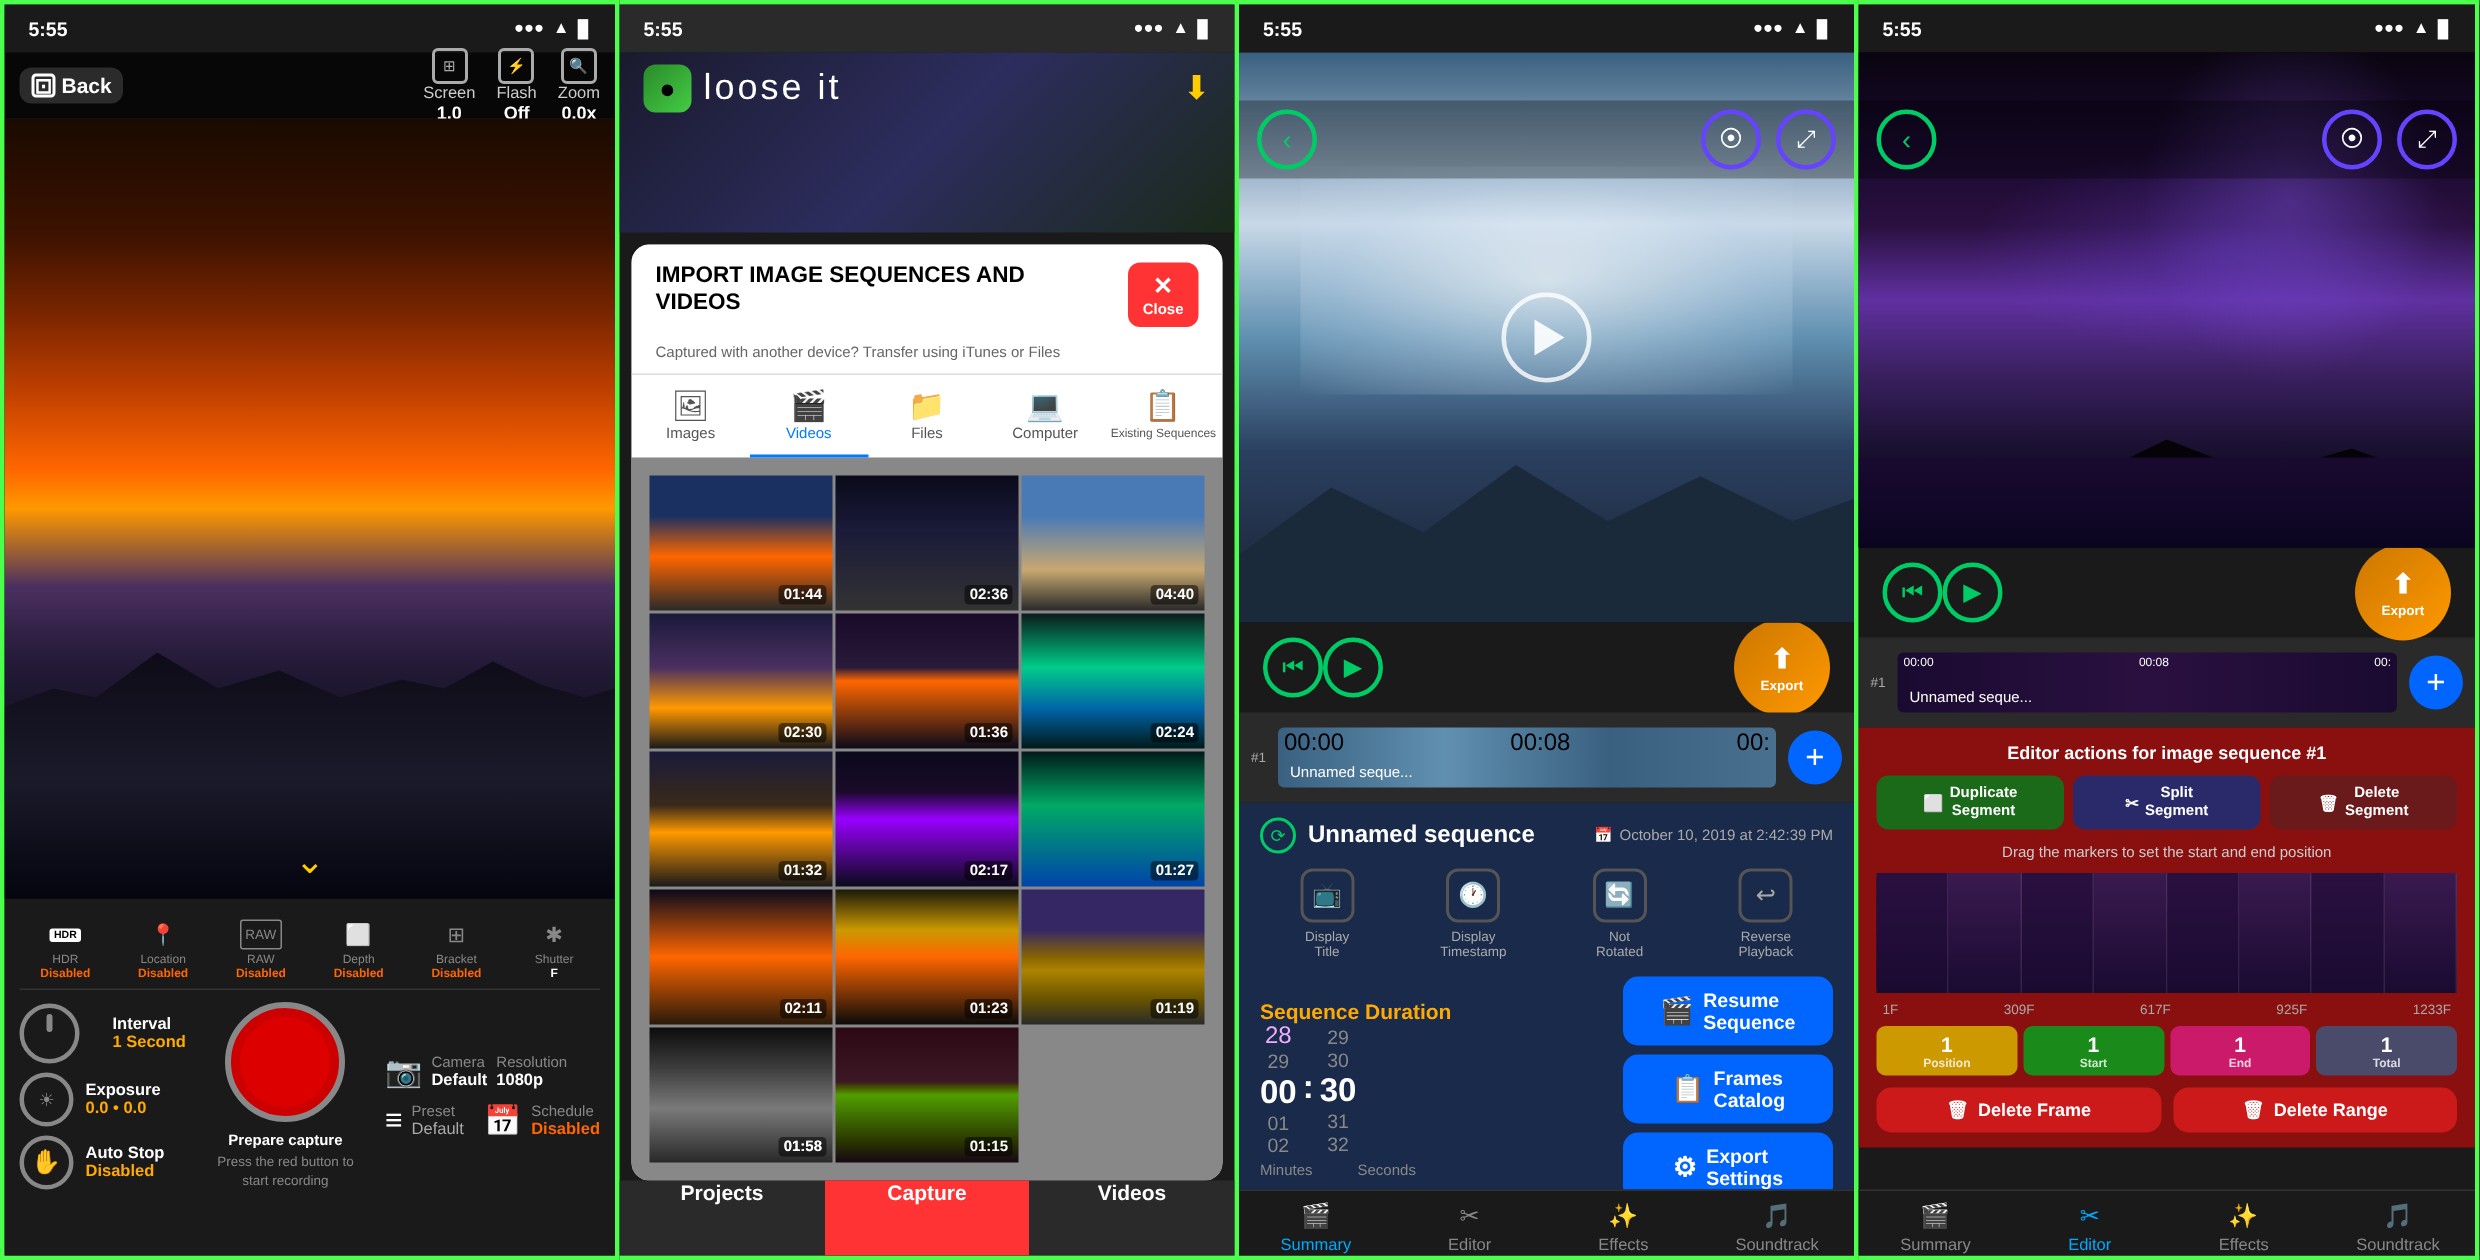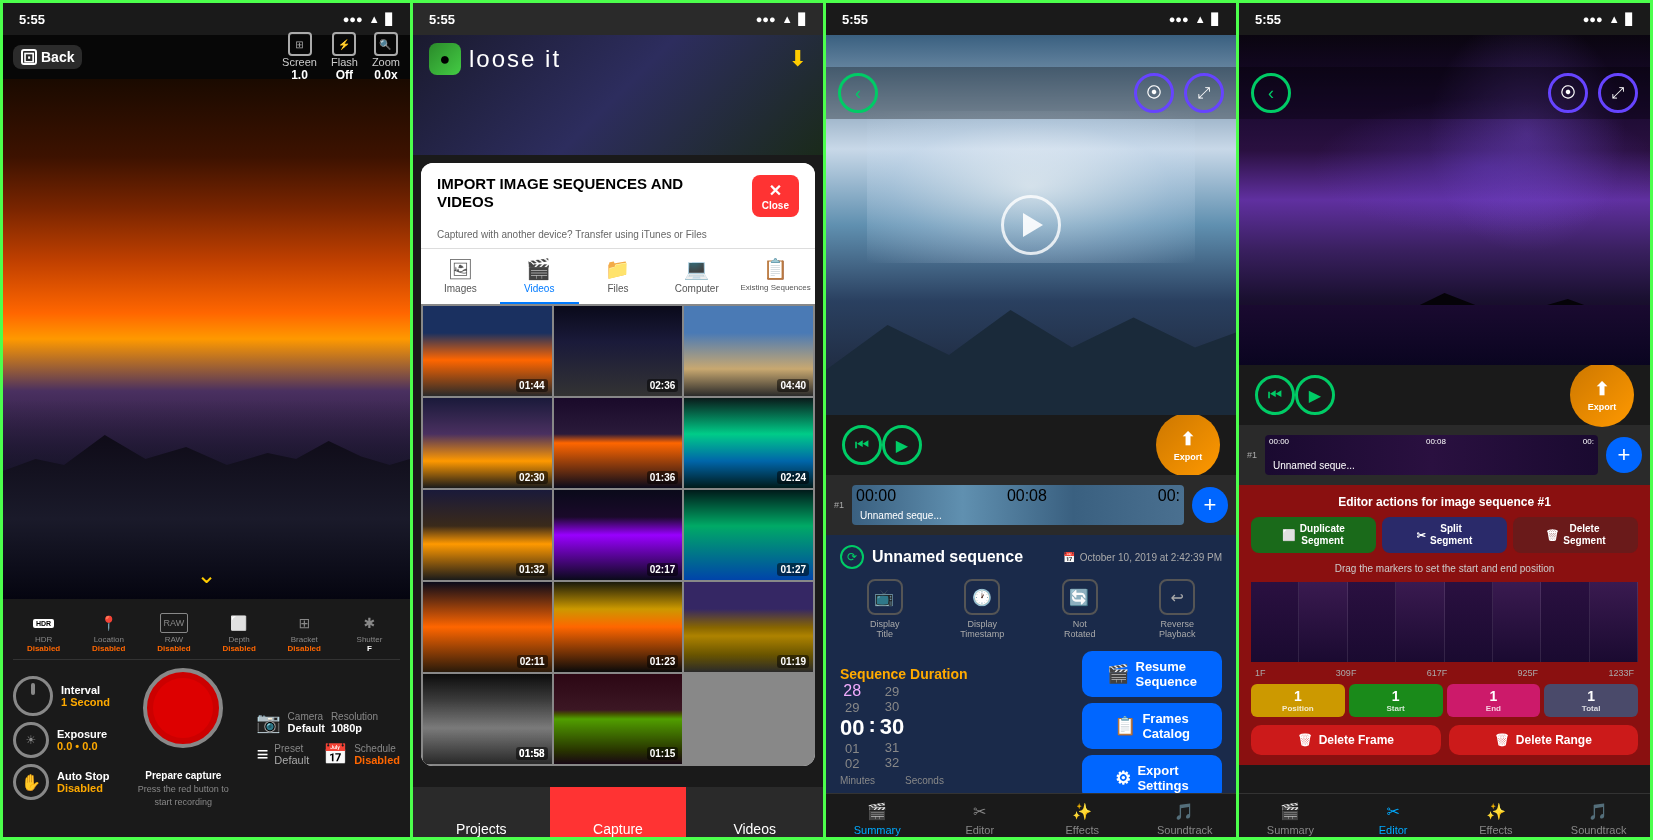--- a/index.html
+++ b/index.html
@@ -352,21 +352,21 @@
       align-items: center;
       justify-content: center;
       font-size: 20px;
       margin-bottom: 2px;
     }
 
     .video-grid {
       display: grid;
       grid-template-columns: repeat(3, 1fr);
       gap: 2px;
-      padding: 2px;
+      padding: 12px;
       background: #888;
       max-height: 500px;
       overflow-y: auto;
     }
     .video-thumb {
       position: relative;
       height: 90px;
       overflow: hidden;
     }
     .video-duration {
@@ -397,25 +397,25 @@
 
     
     .bottom-tabbar {
       display: flex;
       background: #2a2a2a;
       height: 50px;
     }
     .bottom-tab {
       flex: 1;
       display: flex;
-      align-items: flex-end;
+      align-items: flex-start;
       justify-content: center;
       color: #fff;
       font-size: 14px;
-      font-weight: 400;
+      font-weight: 700;
     }
     .bottom-tab.capture {
       background: #ff3333;
     }
 
     
     .video-player-area {
       background: #000;
       height: 400px;
       position: relative;
@@ -1008,21 +1008,21 @@
       </div>
       <div class="setting-item">
         <div class="setting-icon">✱</div>
         <div class="setting-label">Shutter</div>
         <div class="setting-value" style="color:#fff;">F</div>
       </div>
     </div>
 
     <div class="main-controls-row">
       <div style="display:flex;flex-direction:column;gap:6px;">
-        <div style="display:flex;align-items:center;gap:8px;">
+        <div style="display:flex;align-items:center;gap:22px;">
           <div class="interval-knob"></div>
           <div>
             <div class="control-label">Interval</div>
             <div class="control-value">1 Second</div>
           </div>
         </div>
         <div style="display:flex;align-items:center;gap:8px;">
           <div class="exposure-knob">
             <span style="color:#888;font-size:12px;">☀</span>
           </div>
@@ -1033,21 +1033,21 @@
         </div>
         <div style="display:flex;align-items:center;gap:8px;">
           <div class="autostop-icon">✋</div>
           <div>
             <div class="control-label">Auto Stop</div>
             <div class="control-value">Disabled</div>
           </div>
         </div>
       </div>
 
-      <div style="display:flex;flex-direction:column;align-items:center;gap:21px;margin:0 auto;">
+      <div style="display:flex;flex-direction:column;align-items:center;gap:6px;margin:0 auto;">
         <div class="record-btn">
           <div class="record-btn-inner"></div>
         </div>
         <div class="prepare-capture-text" style="text-align:center;">
           <div style="color:#fff;font-size:10px;font-weight:600;">Prepare capture</div>
           <div style="color:#888;font-size:9px;max-width:100px;text-align:center;">Press the red button to start recording</div>
         </div>
       </div>
 
       <div style="display:flex;flex-direction:column;gap:8px;">

